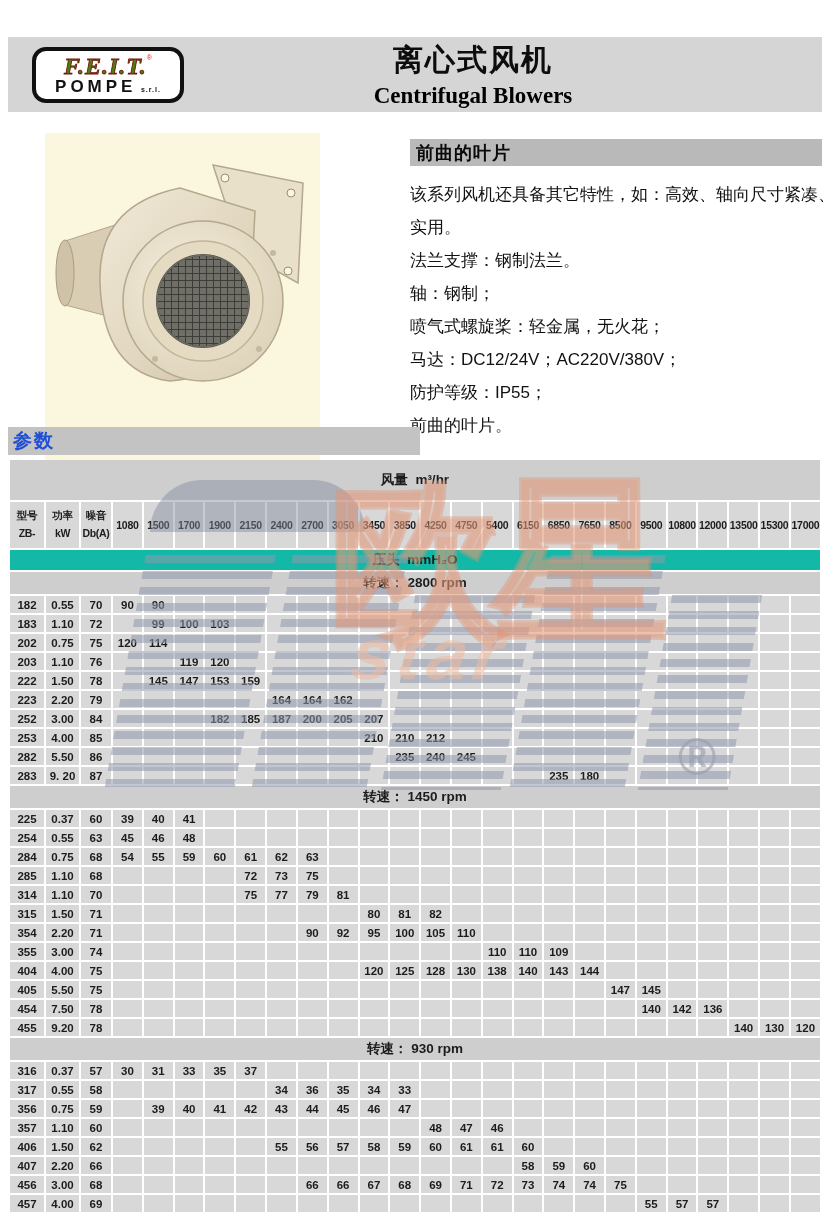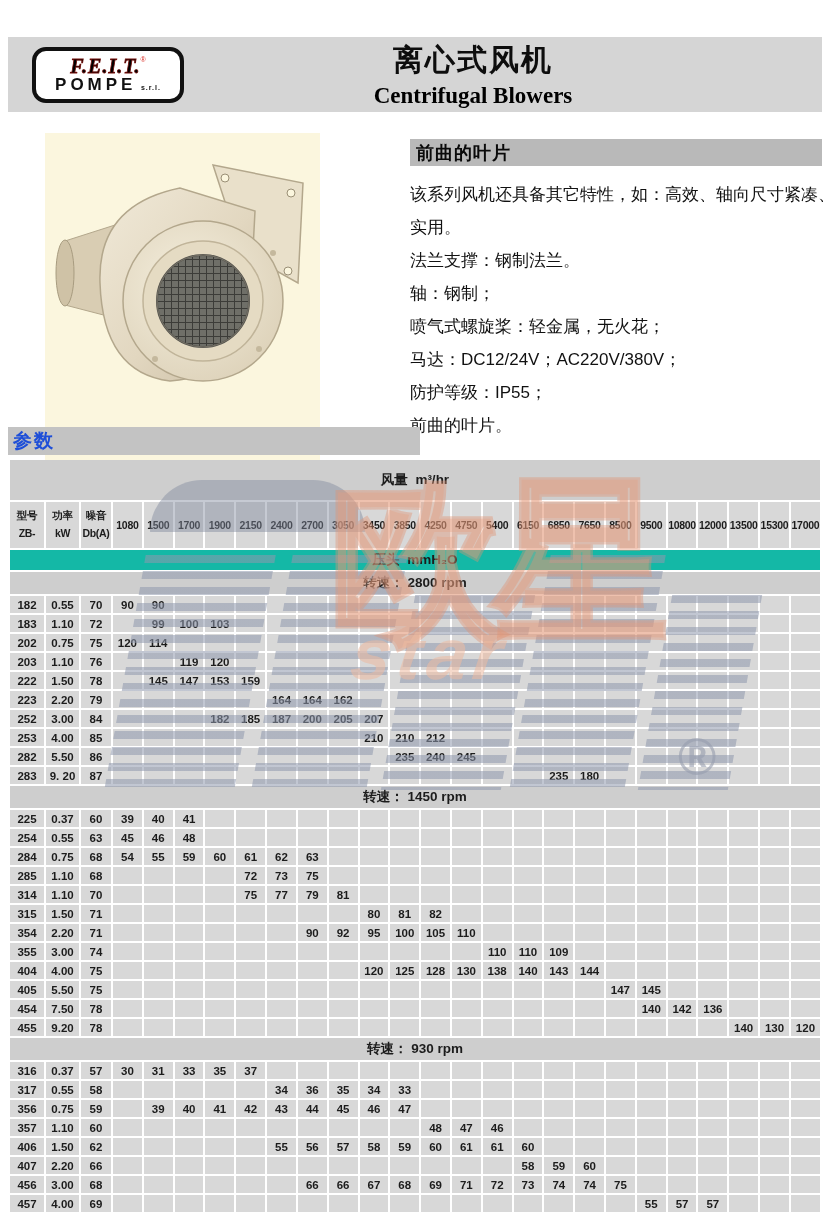--- a/index.html
+++ b/index.html
@@ -6,21 +6,21 @@
   body { background:#fff; font-family:"Liberation Sans", sans-serif; }
   #page { position:relative; width:830px; height:1212px; background:#fff; overflow:hidden; }
 
   
   .header-band { position:absolute; left:8px; top:37px; width:814px; height:75px;
     background:#d5d5d5; display:flex; align-items:center; }
   .logo-box { margin-left:24px; width:152px; height:56px; background:#fff;
     border:4px solid #111; border-radius:14px; display:flex; flex-direction:column;
     align-items:center; justify-content:center; line-height:1; }
   .logo-feit { font-family:"Liberation Serif", serif; font-style:italic; font-weight:bold;
-    font-size:20px; color:#000000; -webkit-text-stroke:0.8px #6e0a06; letter-spacing:1px; }
+    font-size:24px; color:#4d7c0f; -webkit-text-stroke:0.8px #6e0a06; letter-spacing:1px; }
   .logo-reg { font-size:7px; vertical-align:top; color:#d8231c; }
   .logo-pompe { font-size:17px; font-weight:800; color:#111; letter-spacing:4px; margin-top:2px; }
   .logo-srl { font-size:7px; font-weight:bold; letter-spacing:1px; color:#111; }
   .title-wrap { flex:1; text-align:center; padding-right:60px; }
   .title-zh { font-size:30px; font-weight:bold; color:#0d0d0d; letter-spacing:2px; }
   .title-en { font-family:"Liberation Serif", serif; font-size:23px; font-weight:bold; color:#000000; margin-top:2px; }
 
   
   .product { position:absolute; left:45px; top:133px; width:275px; height:347px; background:#fbf6de; }
   .product-model { position:absolute; right:10px; bottom:6px; font-family:"Liberation Serif", serif;

